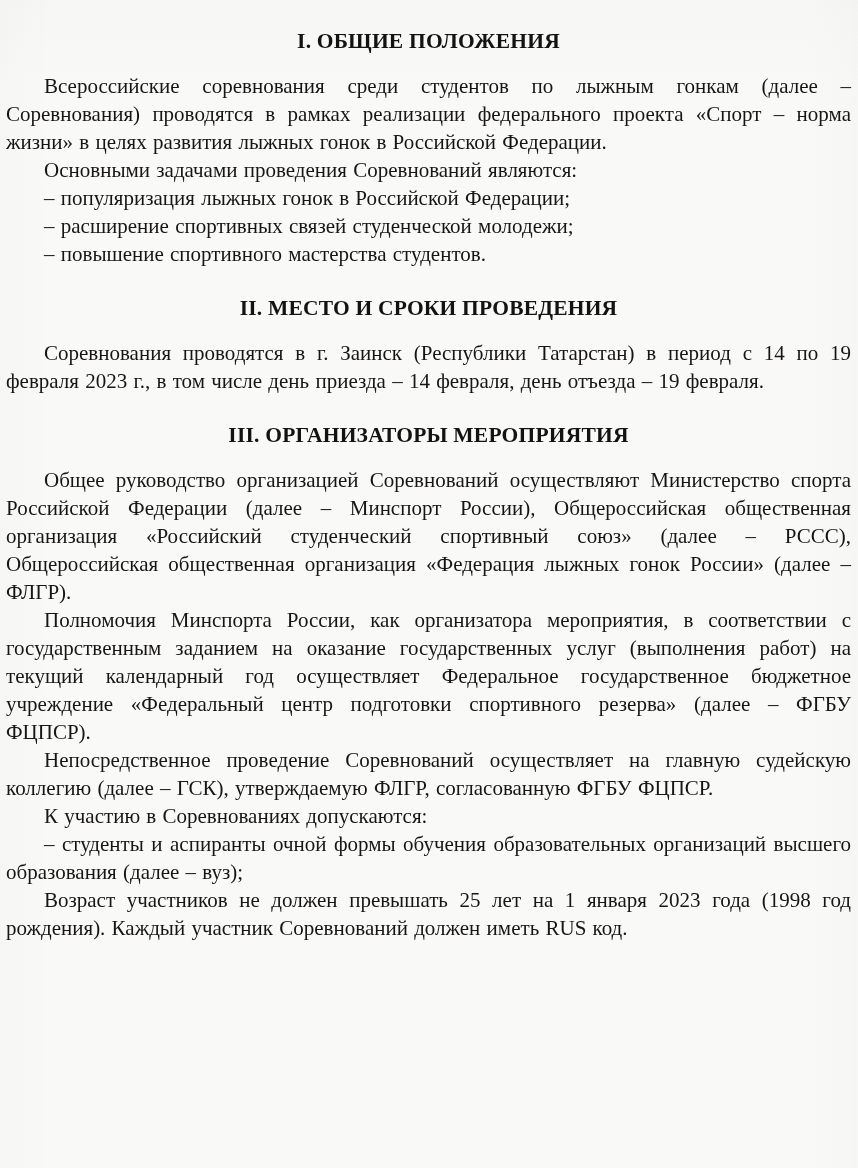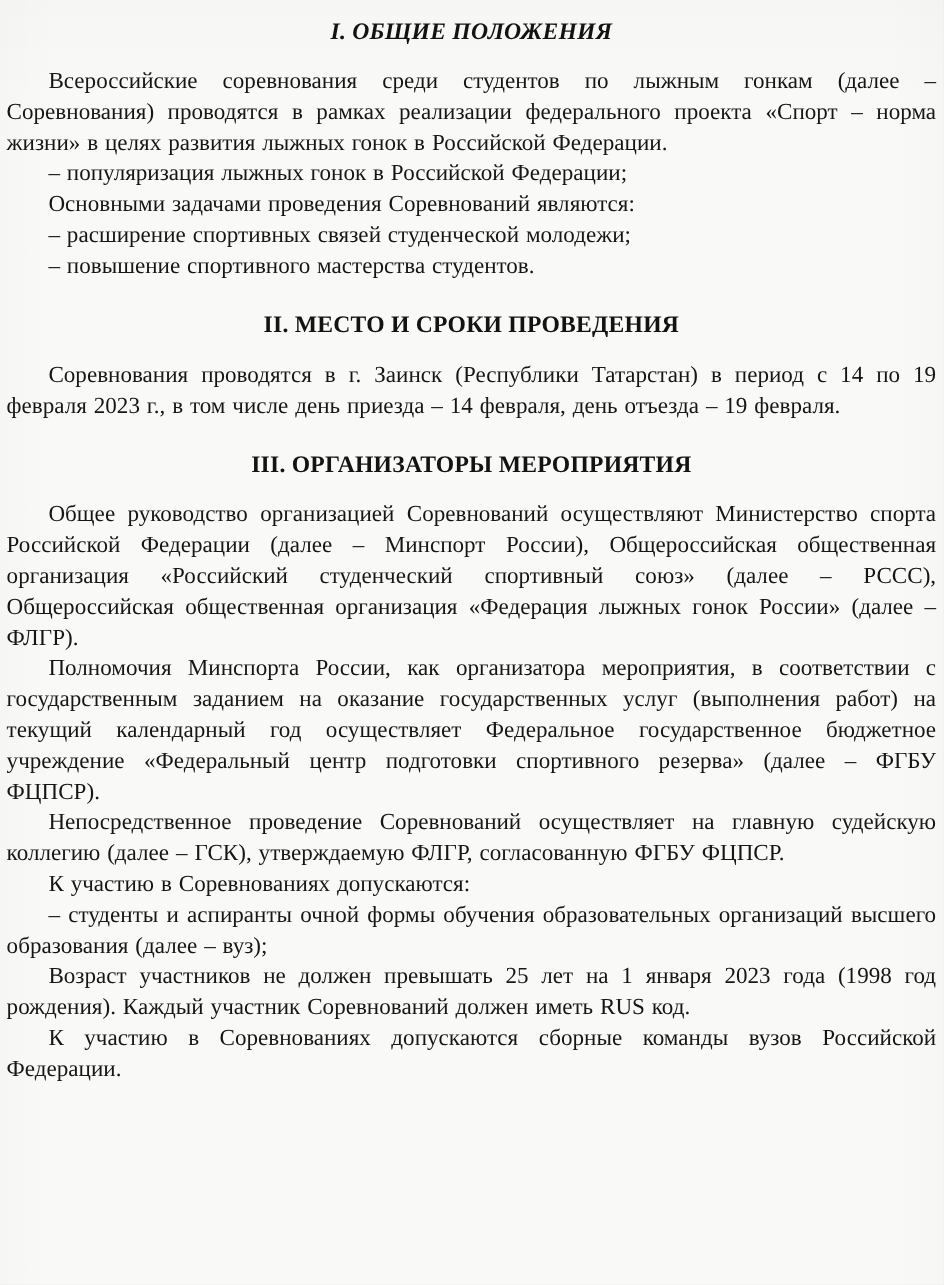--- a/index.html
+++ b/index.html
@@ -26,56 +26,54 @@
   }
   .section-heading {
     margin: 26px 0 17px 0;
     font-size: 21.5px;
     font-weight: bold;
     text-align: center;
     letter-spacing: 0.2px;
     color: #131312;
   }
   section:first-child .section-heading {
-    margin-top: 4px;
-    font-style: italic;
+    margin-top: 17px;
   }
   .para {
     margin: 0;
     text-align: justify;
     text-indent: 38px;
     word-spacing: 1px;
   }
 </style>
 </head>
 <body>
 
 <div class="page">
 
   <section>
     <h2 class="section-heading">I. ОБЩИЕ ПОЛОЖЕНИЯ</h2>
     <p class="para">Всероссийские соревнования среди студентов по лыжным гонкам (далее – Соревнования) проводятся в рамках реализации федерального проекта «Спорт – норма жизни» в целях развития лыжных гонок в Российской Федерации.</p>
+    <p class="para">Основными задачами проведения Соревнований являются:</p>
     <p class="para">– популяризация лыжных гонок в Российской Федерации;</p>
-    <p class="para">Основными задачами проведения Соревнований являются:</p>
     <p class="para">– расширение спортивных связей студенческой молодежи;</p>
     <p class="para">– повышение спортивного мастерства студентов.</p>
   </section>
 
   <section>
     <h2 class="section-heading">II. МЕСТО И СРОКИ ПРОВЕДЕНИЯ</h2>
     <p class="para">Соревнования проводятся в г. Заинск (Республики Татарстан) в период с 14 по 19 февраля 2023 г., в том числе день приезда – 14 февраля, день отъезда – 19 февраля.</p>
   </section>
 
   <section>
     <h2 class="section-heading">III. ОРГАНИЗАТОРЫ МЕРОПРИЯТИЯ</h2>
     <p class="para">Общее руководство организацией Соревнований осуществляют Министерство спорта Российской Федерации (далее – Минспорт России), Общероссийская общественная организация «Российский студенческий спортивный союз» (далее – РССС), Общероссийская общественная организация «Федерация лыжных гонок России» (далее – ФЛГР).</p>
     <p class="para">Полномочия Минспорта России, как организатора мероприятия, в соответствии с государственным заданием на оказание государственных услуг (выполнения работ) на текущий календарный год осуществляет Федеральное государственное бюджетное учреждение «Федеральный центр подготовки спортивного резерва» (далее – ФГБУ ФЦПСР).</p>
     <p class="para">Непосредственное проведение Соревнований осуществляет на главную судейскую коллегию (далее – ГСК), утверждаемую ФЛГР, согласованную ФГБУ ФЦПСР.</p>
   </section>
 
   <section>
     <p class="para">К участию в Соревнованиях допускаются:</p>
     <p class="para">– студенты и аспиранты очной формы обучения образовательных организаций высшего образования (далее – вуз);</p>
     <p class="para">Возраст участников не должен превышать 25 лет на 1 января 2023 года (1998 год рождения). Каждый участник Соревнований должен иметь RUS код.</p>
-    <p class="para">К участию в Соревнованиях допускаются сборные команды вузов Российской Федерации.</p>
   </section>
 
 </div>
 
 </body></html>

